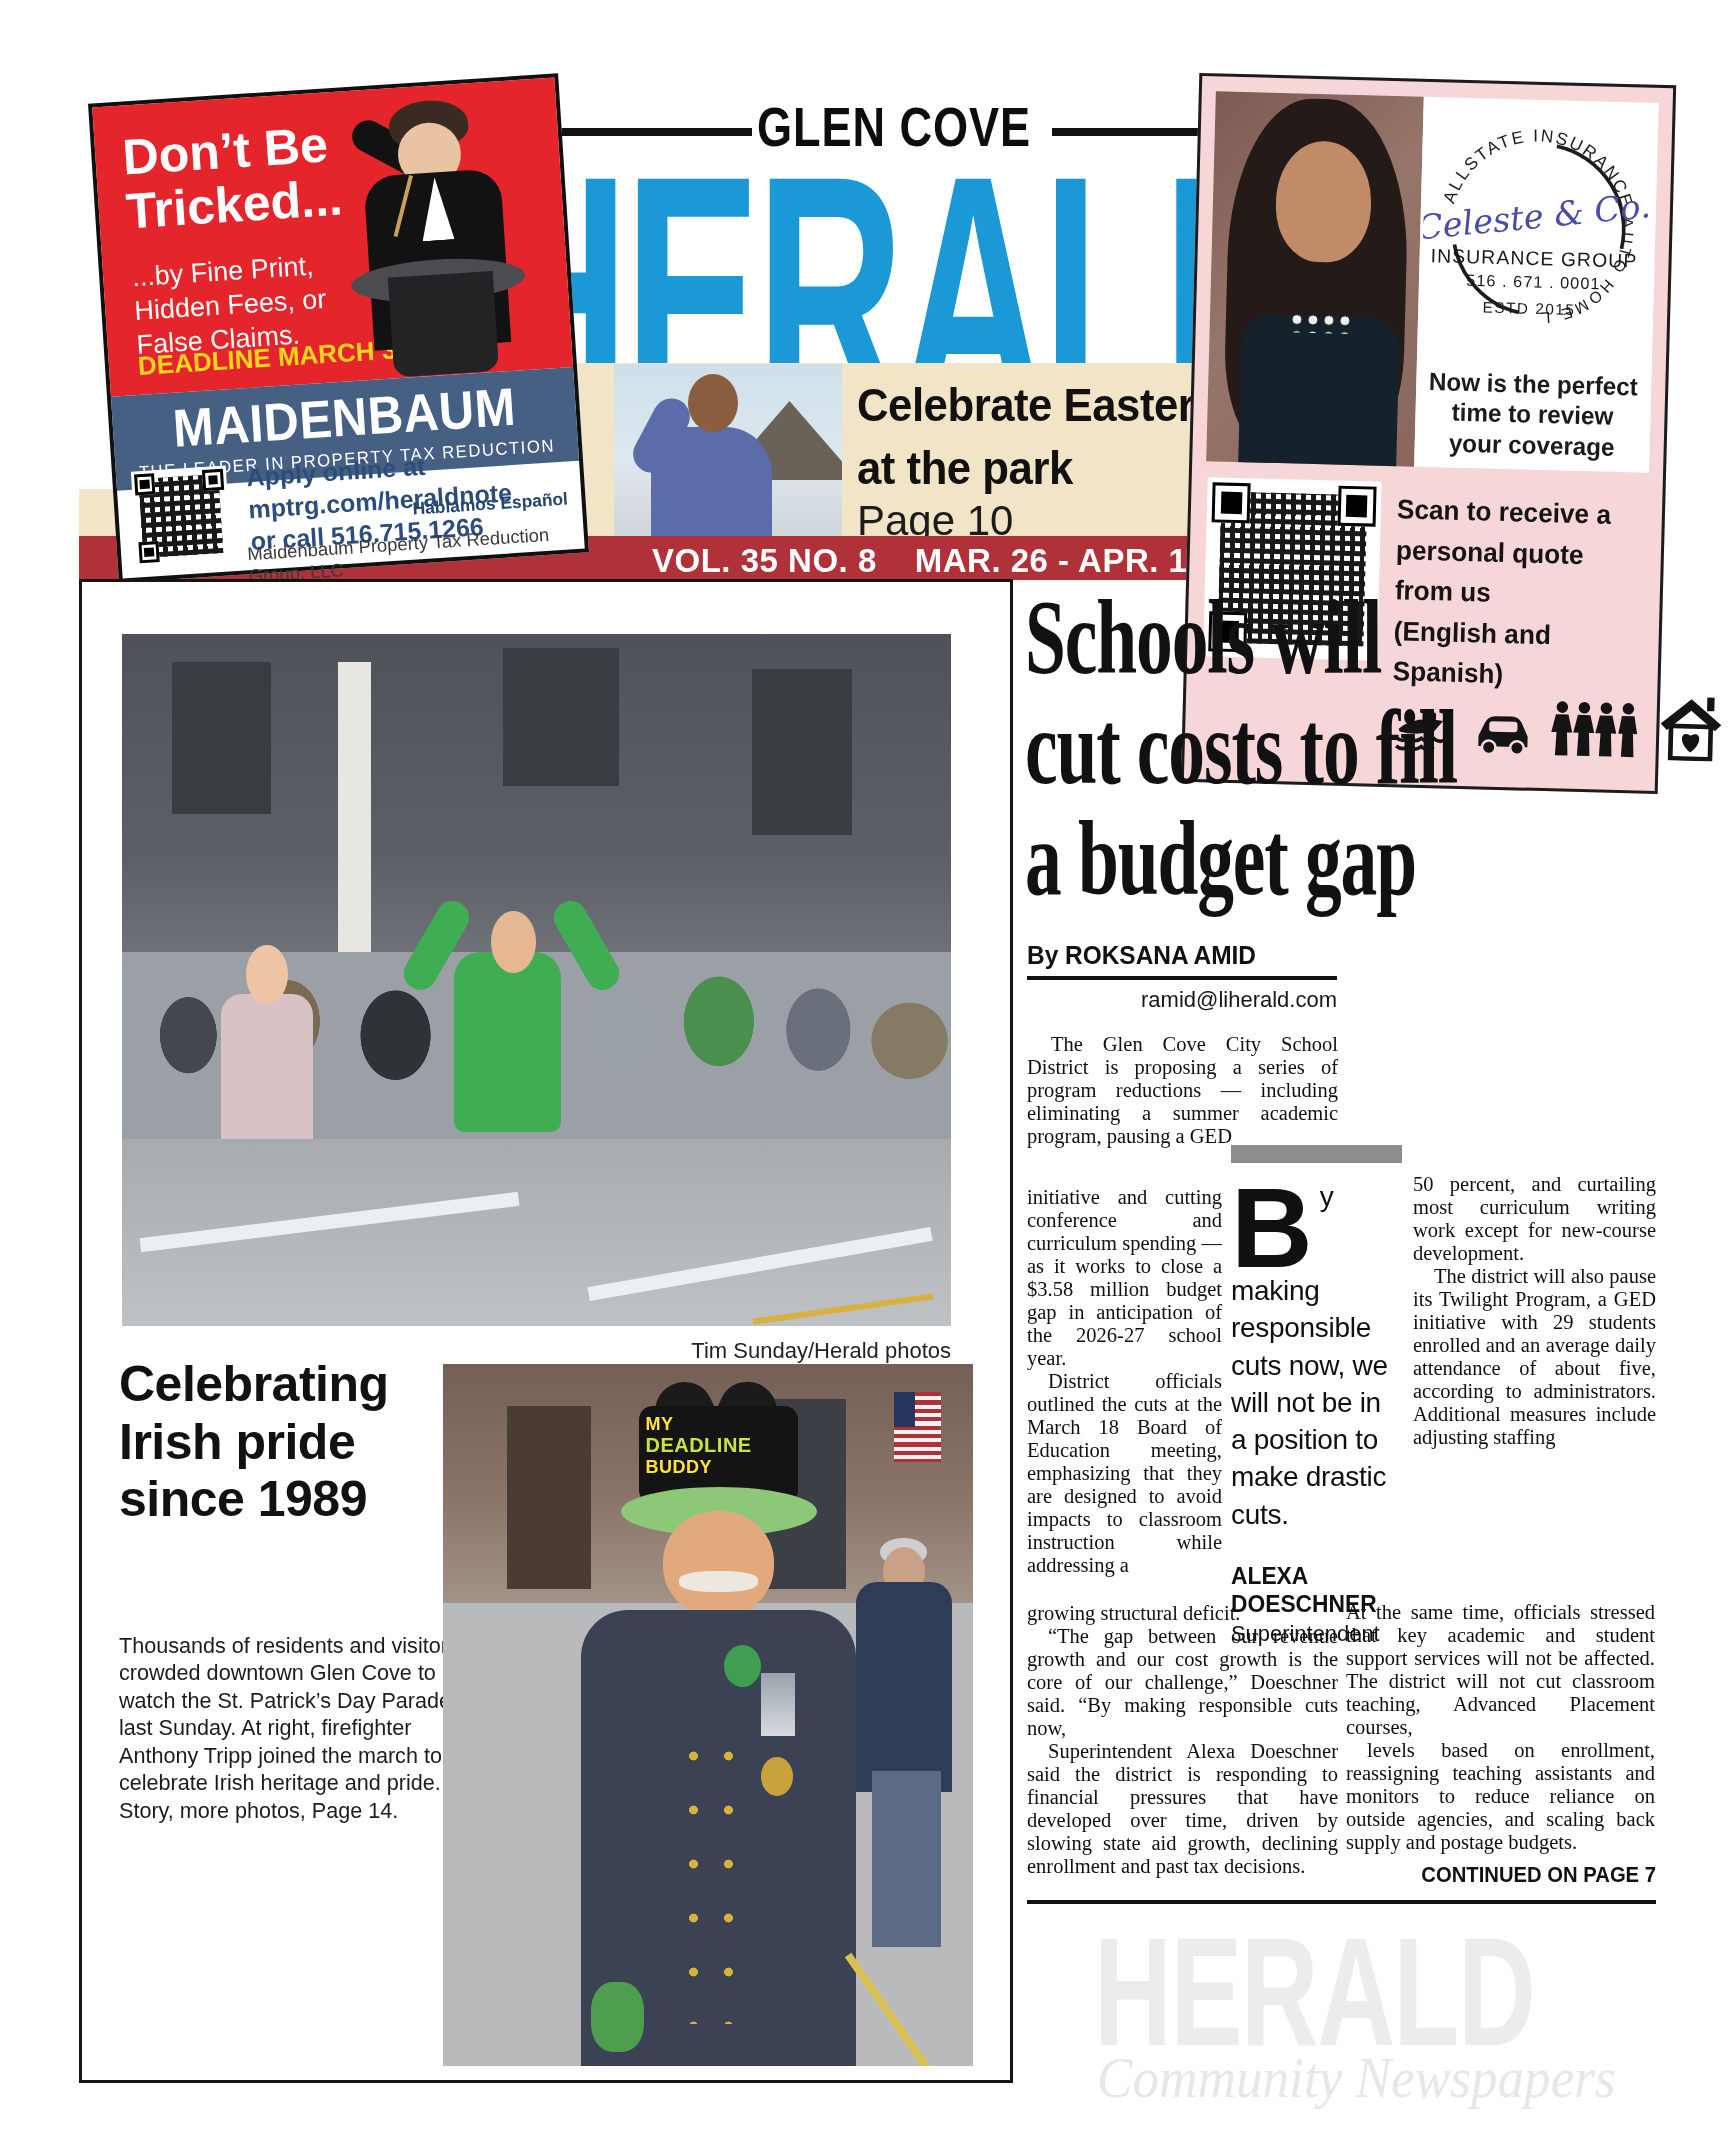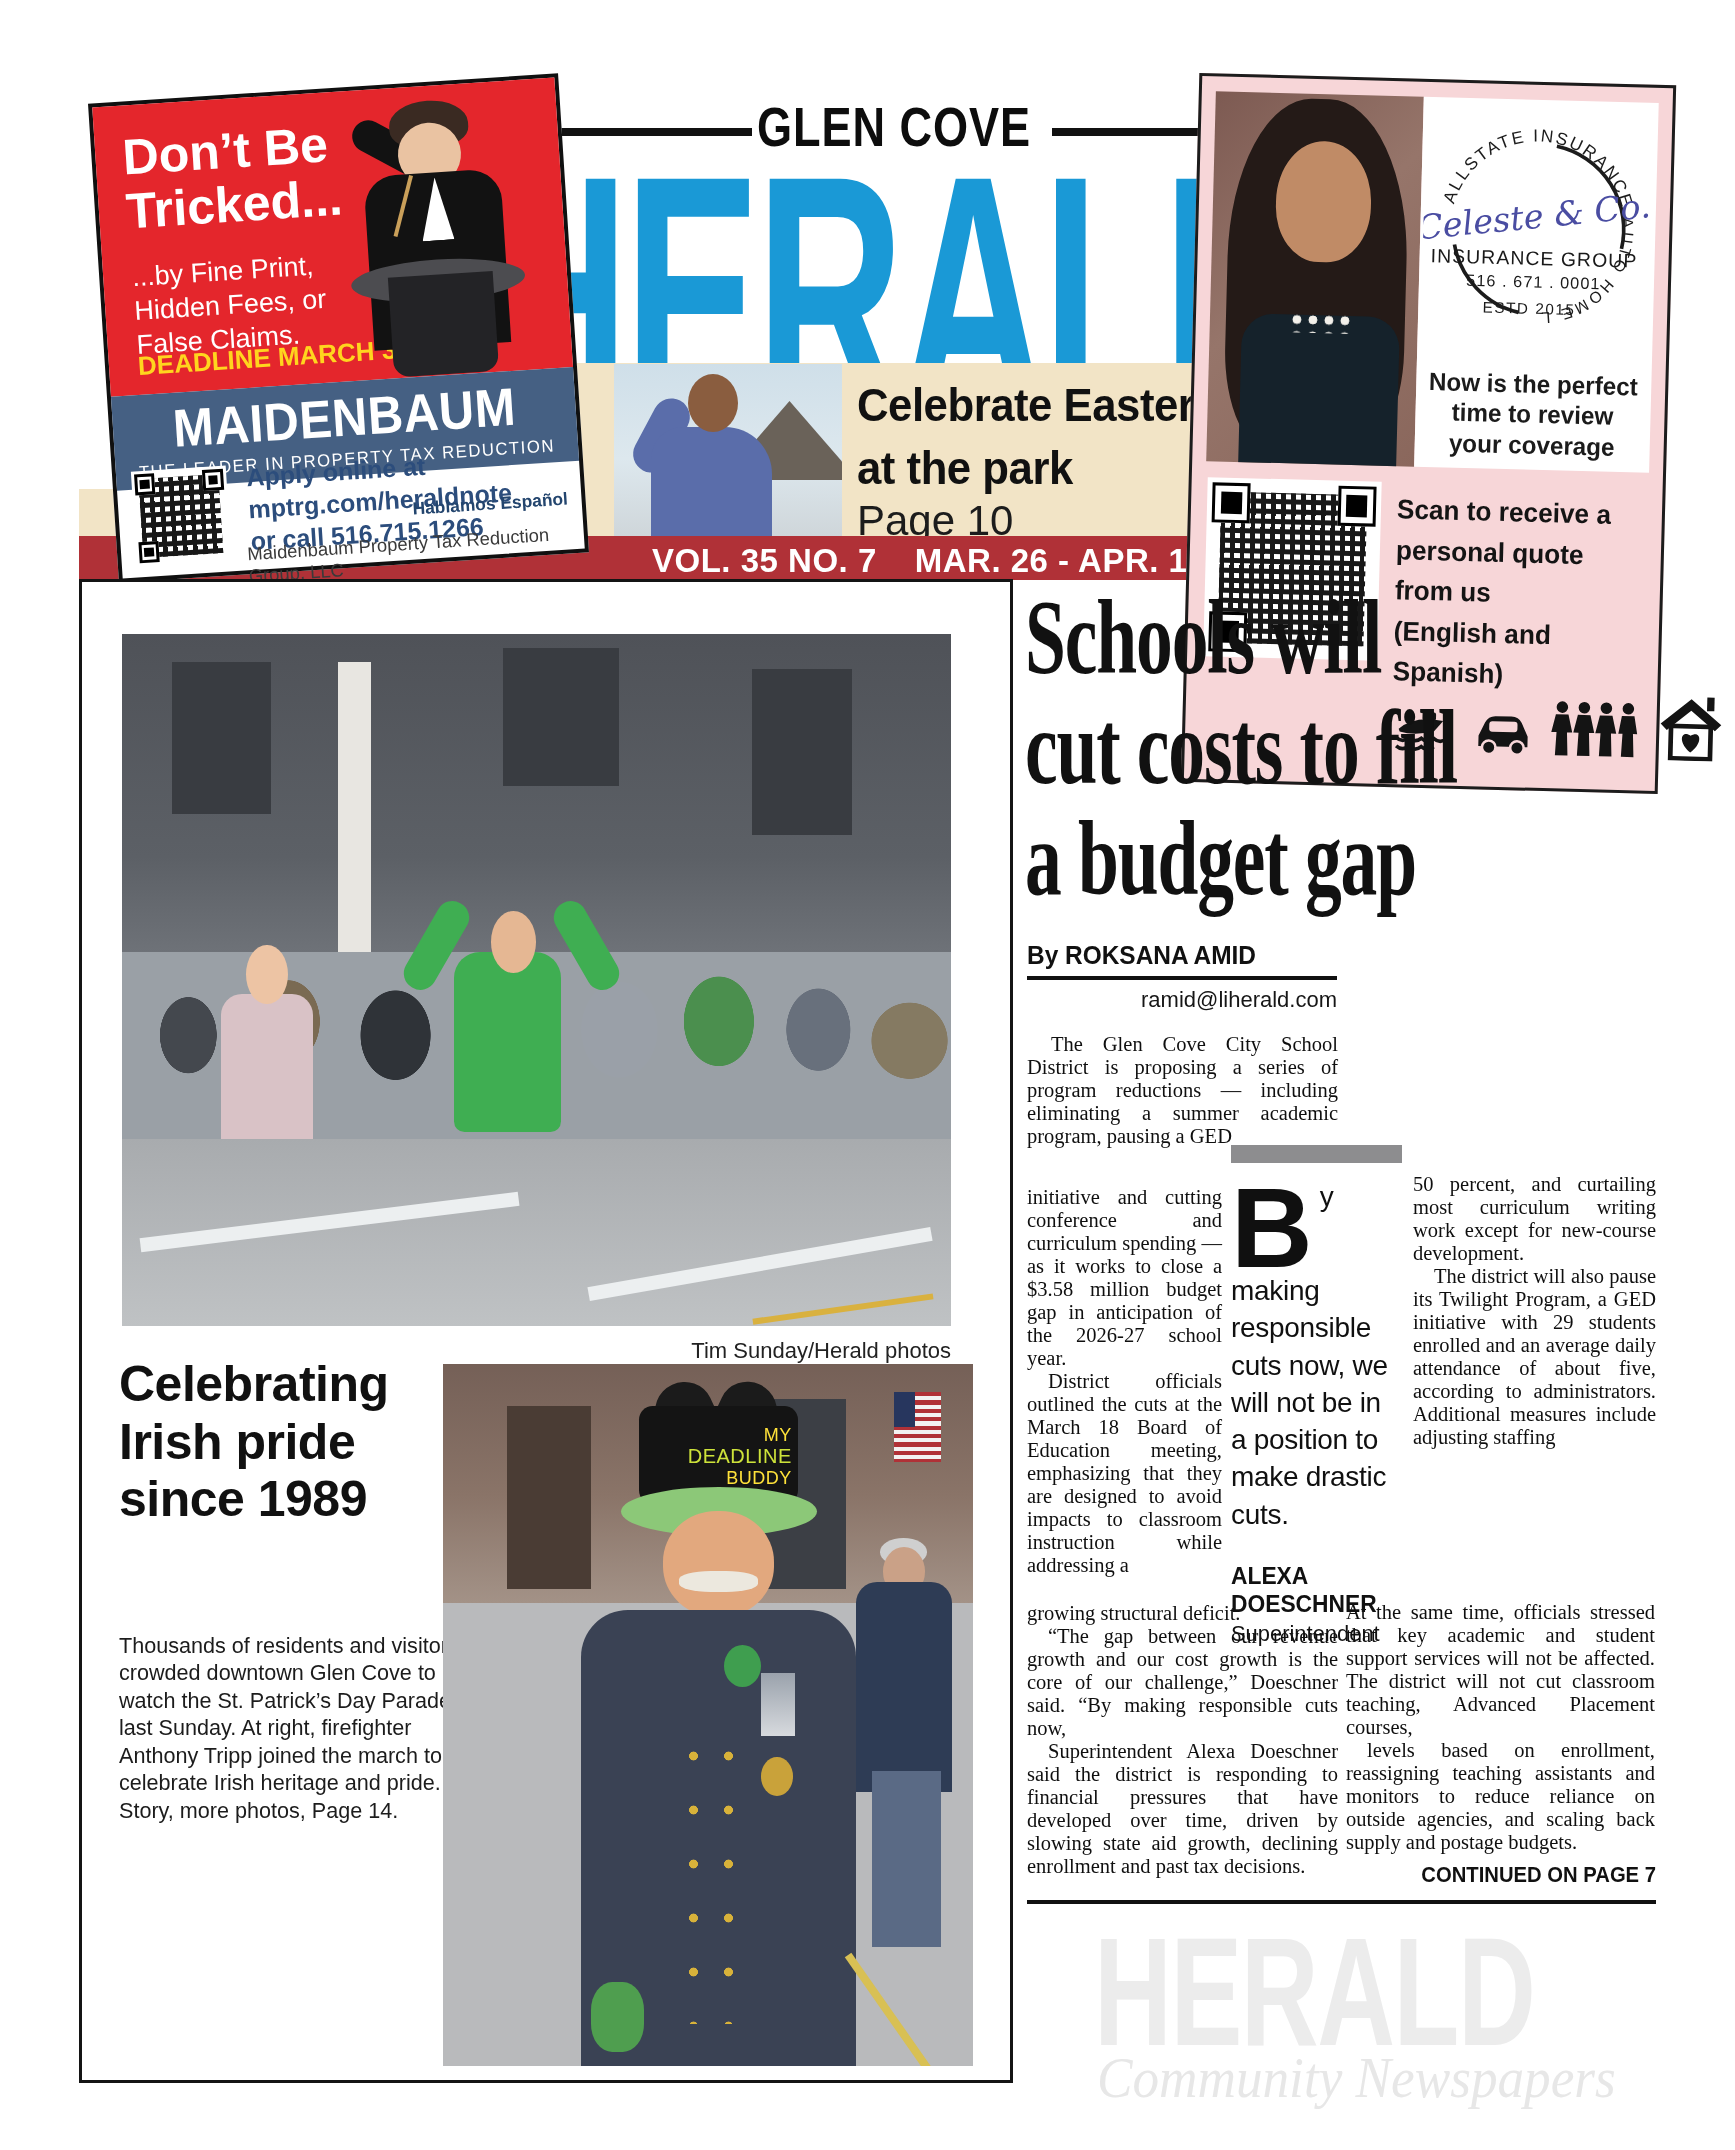--- a/index.html
+++ b/index.html
@@ -121,21 +121,21 @@
   .p2-flag{position:absolute;right:6%;top:4%;width:9%;height:10%;background:
       repeating-linear-gradient(180deg,#b03137 0 4.2px,#f2f2f2 4.2px 8.4px);}
   .p2-flag::after{content:"";position:absolute;left:0;top:0;width:45%;height:50%;background:#27365e;}
   .p2-man2-head{position:absolute;right:9%;top:26%;width:8%;height:7%;background:#caa187;border-radius:50%;}
   .p2-man2-hair{position:absolute;right:8.6%;top:24.8%;width:9%;height:4%;background:#cfcfcf;border-radius:50%;}
   .p2-man2-body{position:absolute;right:4%;top:31%;width:18%;height:30%;background:#2e3c55;border-radius:21px 21px 0 0;}
   .p2-man2-legs{position:absolute;right:6%;top:58%;width:13%;height:25%;background:#5a6a85;}
   .hat-ears{position:absolute;left:40%;top:2.5%;width:11%;height:8%;background:#1b1b1b;border-radius:50% 50% 0 0;transform:rotate(-25deg);}
   .hat-ears.e2{left:52%;transform:rotate(25deg);}
   .hat-crown{position:absolute;left:37%;top:6%;width:30%;height:14%;background:#141414;border-radius:13.7px;}
-  .hat-text{position:absolute;inset:8% 4% 4% 4%;text-align:right;font-weight:normal;line-height:1.12;margin-top:11px;}
+  .hat-text{position:absolute;inset:8% 4% 4% 4%;text-align:left;font-weight:bold;line-height:1.12;}
   .hat-text p{margin:0;font-size:18px;color:#ffe23a;letter-spacing:0.5px;}
   .hat-text p:nth-child(2){color:#cde23a;font-size:20px;}
   .hat-brim{position:absolute;left:33.5%;top:17.5%;width:37%;height:7%;background:#8cc878;border-radius:50%;}
   .p2-face{position:absolute;left:41.5%;top:21%;width:21%;height:15%;background:#e2a87e;border-radius:48%;}
   .p2-stache{position:absolute;left:44.5%;top:29.5%;width:15%;height:3%;background:#ece8de;border-radius:40%;}
   .p2-coat{position:absolute;left:26%;top:35%;width:52%;height:65%;background:#3a4254;border-radius:47px 47px 0 0;}
   .p2-buttons{position:absolute;left:44%;top:52%;width:13%;height:42%;
       background:radial-gradient(circle,#d8b23a 4.2px,transparent 4.7px);background-size:35px 54px;}
   .p2-shamrock{position:absolute;left:53%;top:40%;width:7%;height:6%;background:#3f9e4f;border-radius:50%;}
   .p2-medal{position:absolute;left:60%;top:44%;width:6.5%;height:9%;background:linear-gradient(180deg,#9aa2ac,#d7dade);}
@@ -195,21 +195,21 @@
     <div class="preacher-arm"></div>
     <div class="preacher-body"></div>
     <div class="preacher-head"></div>
   </div>
   <div class="abs banner-title" style="white-space:pre-line;">Celebrate Easter
 at the park</div>
   <div class="abs banner-page">Page 10</div>
 
   <div class="abs red-bar"></div>
   <div class="abs vol-line">
-    <span>VOL. 35  NO. 7</span>
+    <span>VOL. 35  NO. 8</span>
     <span>MAR. 26 - APR. 1,  2026</span>
     <span>$1.00</span>
   </div>
 
   <div class="abs ad-left">
     <div class="red">
       <div class="al-head">Don’t Be
 Tricked...</div>
       <div class="al-sub">...by Fine Print,
 Hidden Fees, or

